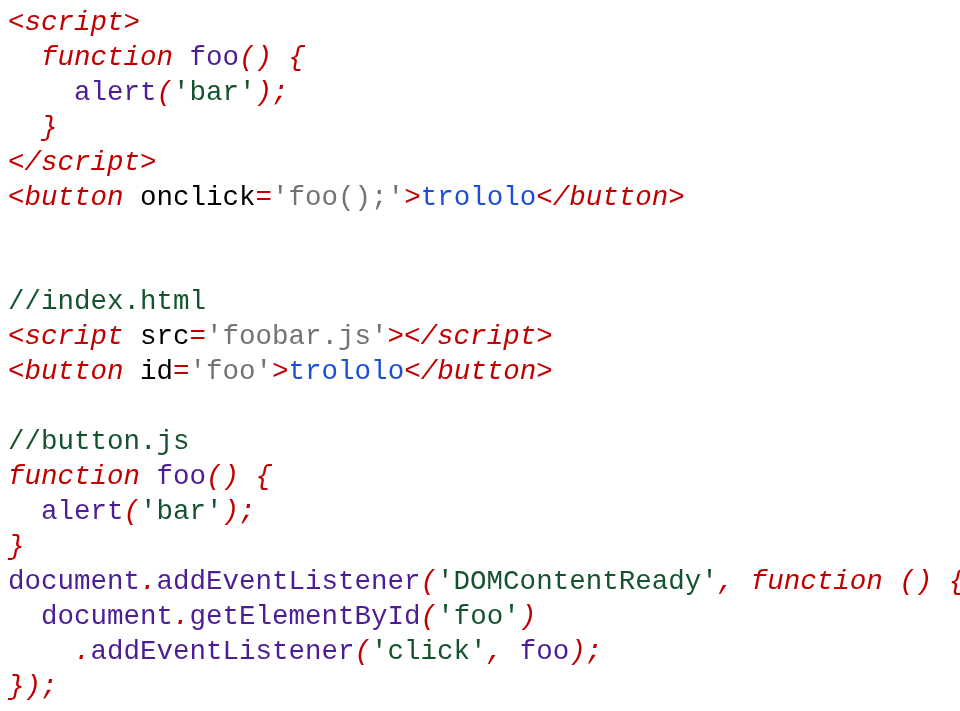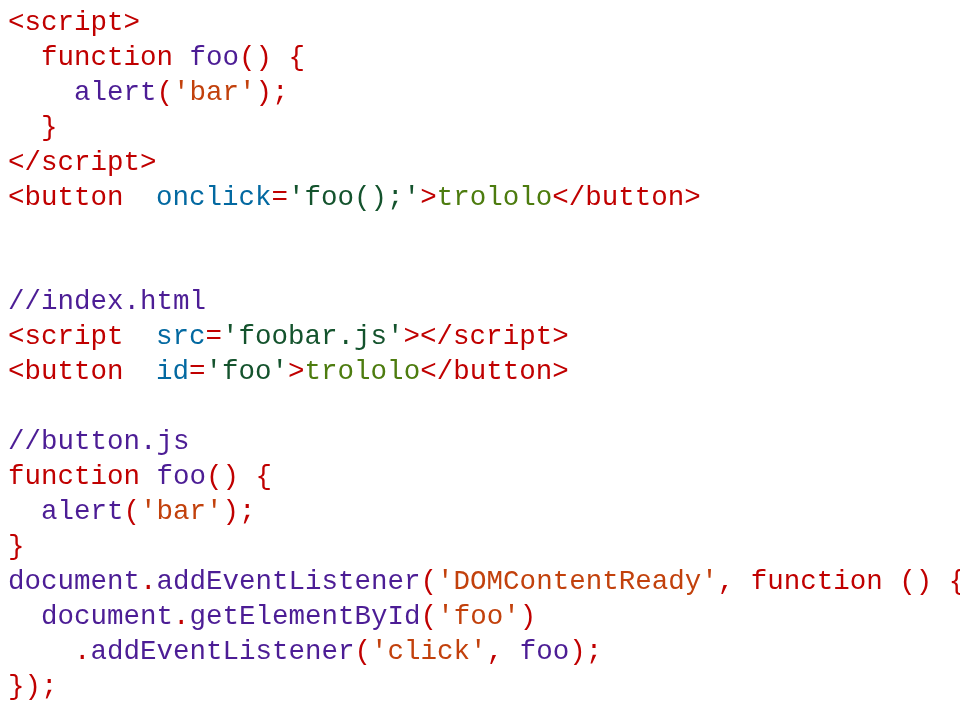--- a/index.html
+++ b/index.html
@@ -12,27 +12,27 @@
   }
   pre.code {
     margin: 0;
     padding: 6px 8px 0 8px;
     font-family: Consolas, "Courier New", monospace;
     font-size: 27.5px;
     line-height: 1.27;
     white-space: pre;
     color: #000;
   }
-  .tag   { color: #c00000; }  
-  .str   { color: #c2410c; }  
+  .tag   { color: #c00000; font-style: italic; }  
+  .str   { color: #14532d; }  
   .id    { color: #4c1d95; }  
-  .cmt   { color: #4c1d95; text-align: right; }  
-  .attr  { color: #0369a1; margin-left: 16px; }  
-  .val   { color: #14532d; }  
-  .txt   { color: #4d7c0f; }
+  .cmt   { color: #14532d; text-align: right; }  
+  .attr  { color: #000000; }  
+  .val   { color: #737373; }  
+  .txt   { color: #1d4ed8; }
 </style>
 </head>
 <body>
 
 <pre class="code"><span class="tag">&lt;script&gt;</span>
   <span class="tag">function</span> <span class="id">foo</span><span class="tag">() {</span>
     <span class="id">alert</span><span class="tag">(</span><span class="str">'bar'</span><span class="tag">);</span>
   <span class="tag">}</span>
 <span class="tag">&lt;/script&gt;</span>
 <span class="tag">&lt;button</span> <span class="attr">onclick</span><span class="tag">=</span><span class="val">'foo();'</span><span class="tag">&gt;</span><span class="txt">trololo</span><span class="tag">&lt;/button&gt;</span>

